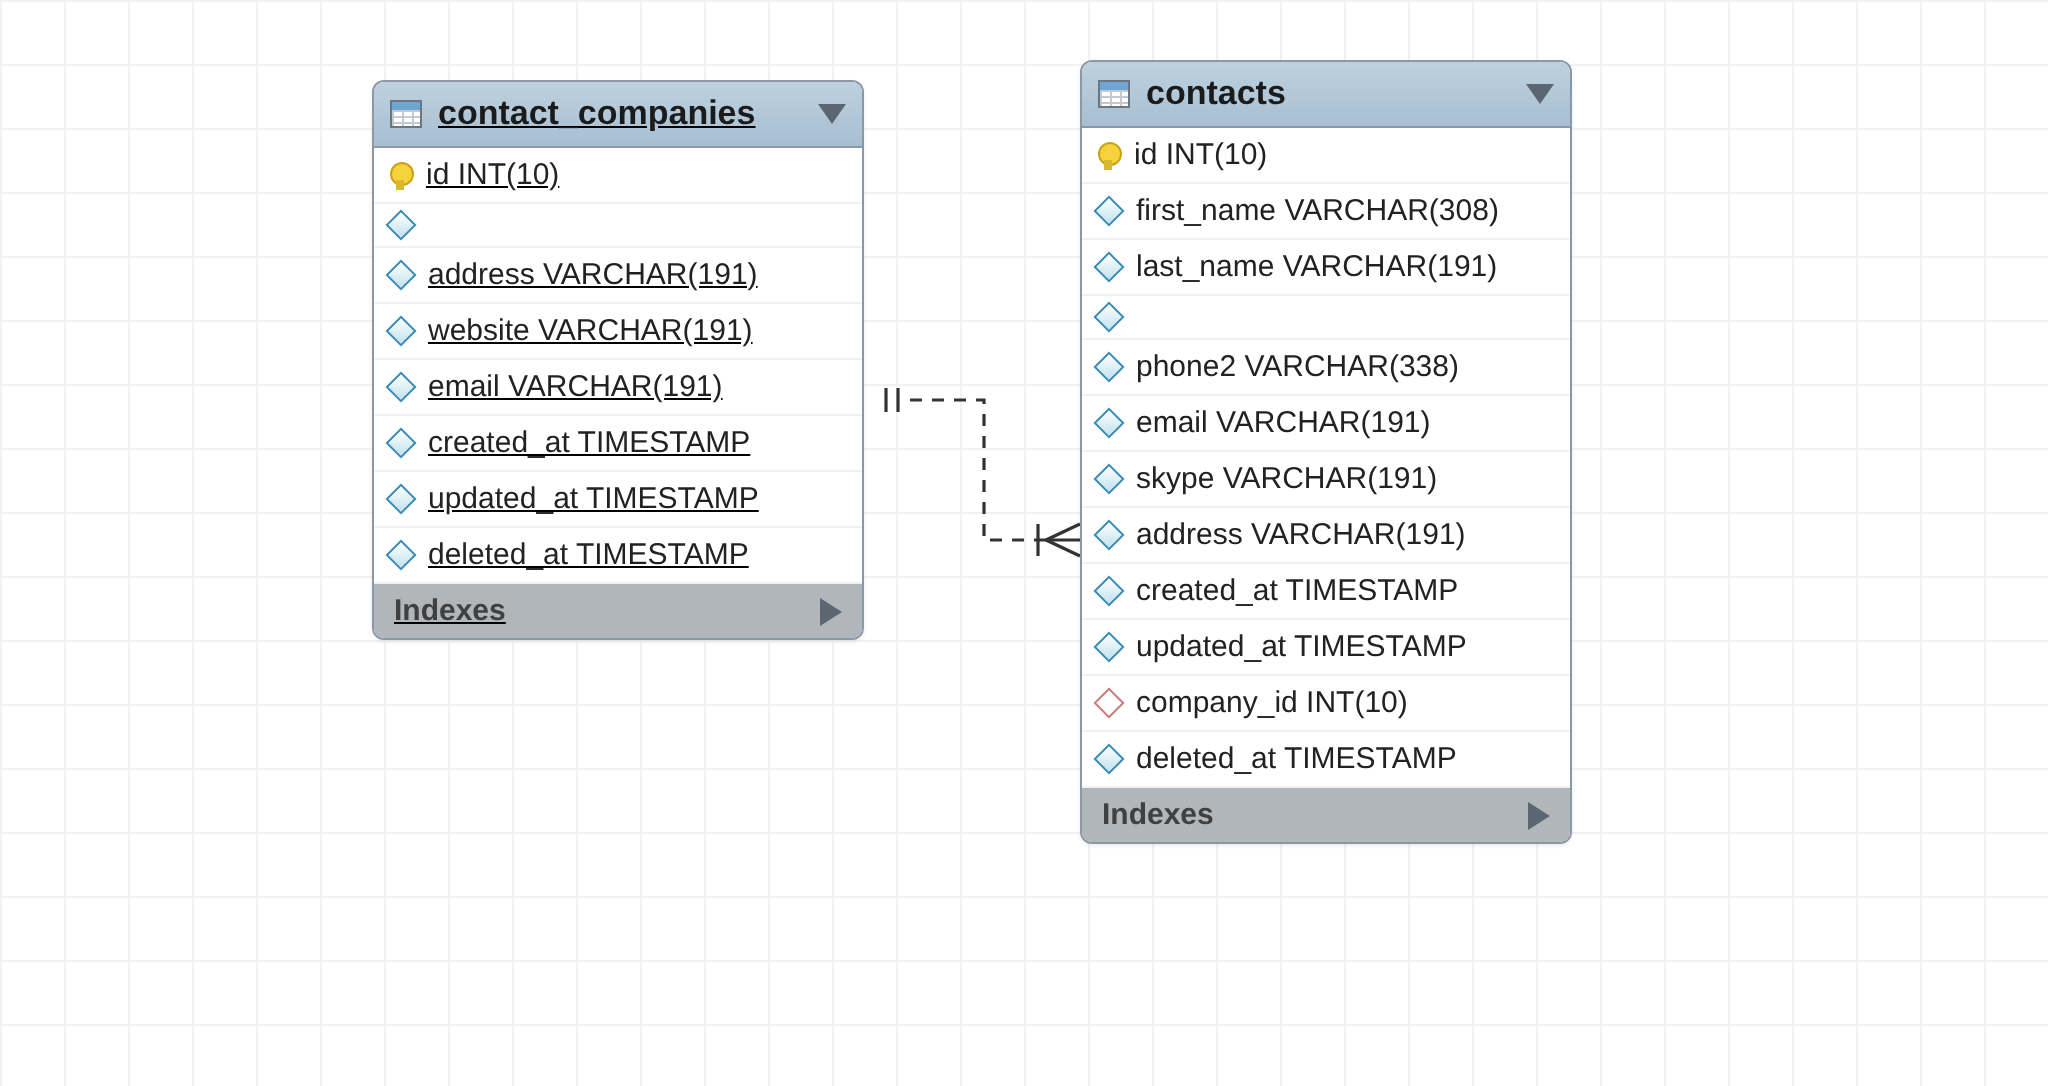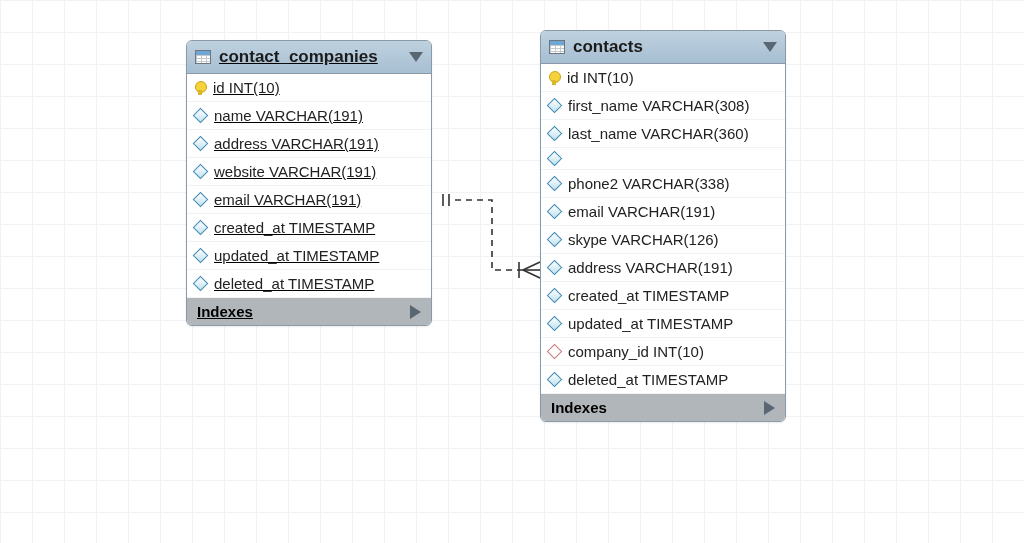--- a/index.html
+++ b/index.html
@@ -88,21 +88,21 @@
   .diamond {
     width:11px; height:11px; transform: rotate(45deg);
     border:1px solid #3b8ab5;
     background: linear-gradient(135deg,#ffffff 0%, #bfe2ef 100%);
   }
   .diamond.open { background:#fff; border-color:#c77a7a; }
   .idx-footer {
     background: #b1b6ba;
     padding: 5px 10px;
     display:flex; align-items:center;
-    color: #000000; font-weight:bold; font-size:15px;
+    color: #404040; font-weight:bold; font-size:15px;
   }
   .idx-footer .play {
     margin-left:auto;
     width:0;height:0;
     border-top:7px solid transparent;
     border-bottom:7px solid transparent;
     border-left:11px solid #5a6772;
   }
   
   #tbl1 { left: 186px; top: 40px; text-decoration: underline; }
@@ -131,21 +131,20 @@
     <span class="title">contact_companies</span>
     <span class="collapse-arrow"></span>
   </div>
   <div class="col-list">
       <div class="col-row">
         <span class="key-bulb"></span>
         <span>id INT(10)</span>
       </div>
       <div class="col-row">
         <span class="diamond col-icon"></span>
-        <span>name VARCHAR(191)</span>
       </div>
       <div class="col-row">
         <span class="diamond col-icon"></span>
         <span>address VARCHAR(191)</span>
       </div>
       <div class="col-row">
         <span class="diamond col-icon"></span>
         <span>website VARCHAR(191)</span>
       </div>
       <div class="col-row">
@@ -181,36 +180,36 @@
       <div class="col-row">
         <span class="key-bulb"></span>
         <span>id INT(10)</span>
       </div>
       <div class="col-row">
         <span class="diamond col-icon"></span>
         <span>first_name VARCHAR(308)</span>
       </div>
       <div class="col-row">
         <span class="diamond col-icon"></span>
-        <span>last_name VARCHAR(360)</span>
+        <span>last_name VARCHAR(191)</span>
       </div>
       <div class="col-row">
         <span class="diamond col-icon"></span>
       </div>
       <div class="col-row">
         <span class="diamond col-icon"></span>
         <span>phone2 VARCHAR(338)</span>
       </div>
       <div class="col-row">
         <span class="diamond col-icon"></span>
         <span>email VARCHAR(191)</span>
       </div>
       <div class="col-row">
         <span class="diamond col-icon"></span>
-        <span>skype VARCHAR(126)</span>
+        <span>skype VARCHAR(191)</span>
       </div>
       <div class="col-row">
         <span class="diamond col-icon"></span>
         <span>address VARCHAR(191)</span>
       </div>
       <div class="col-row">
         <span class="diamond col-icon"></span>
         <span>created_at TIMESTAMP</span>
       </div>
       <div class="col-row">

